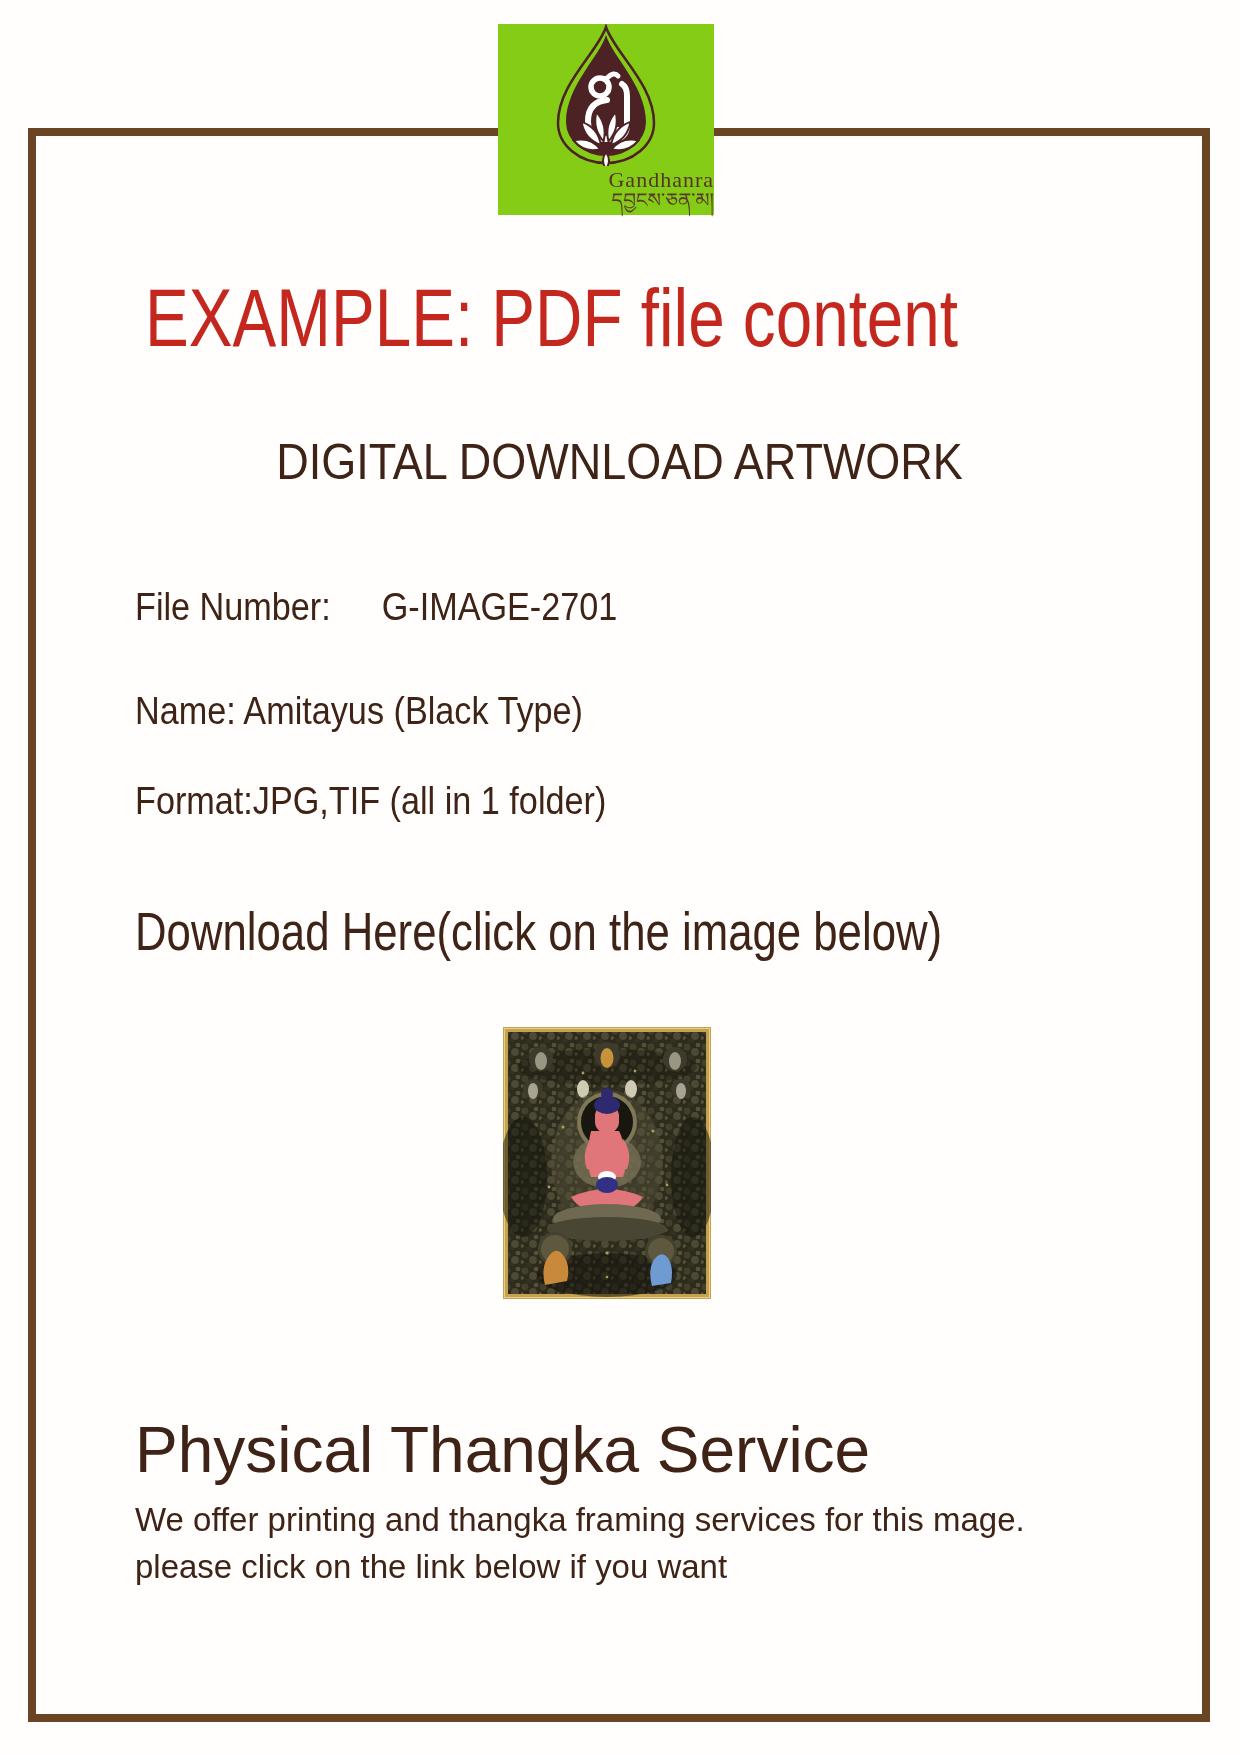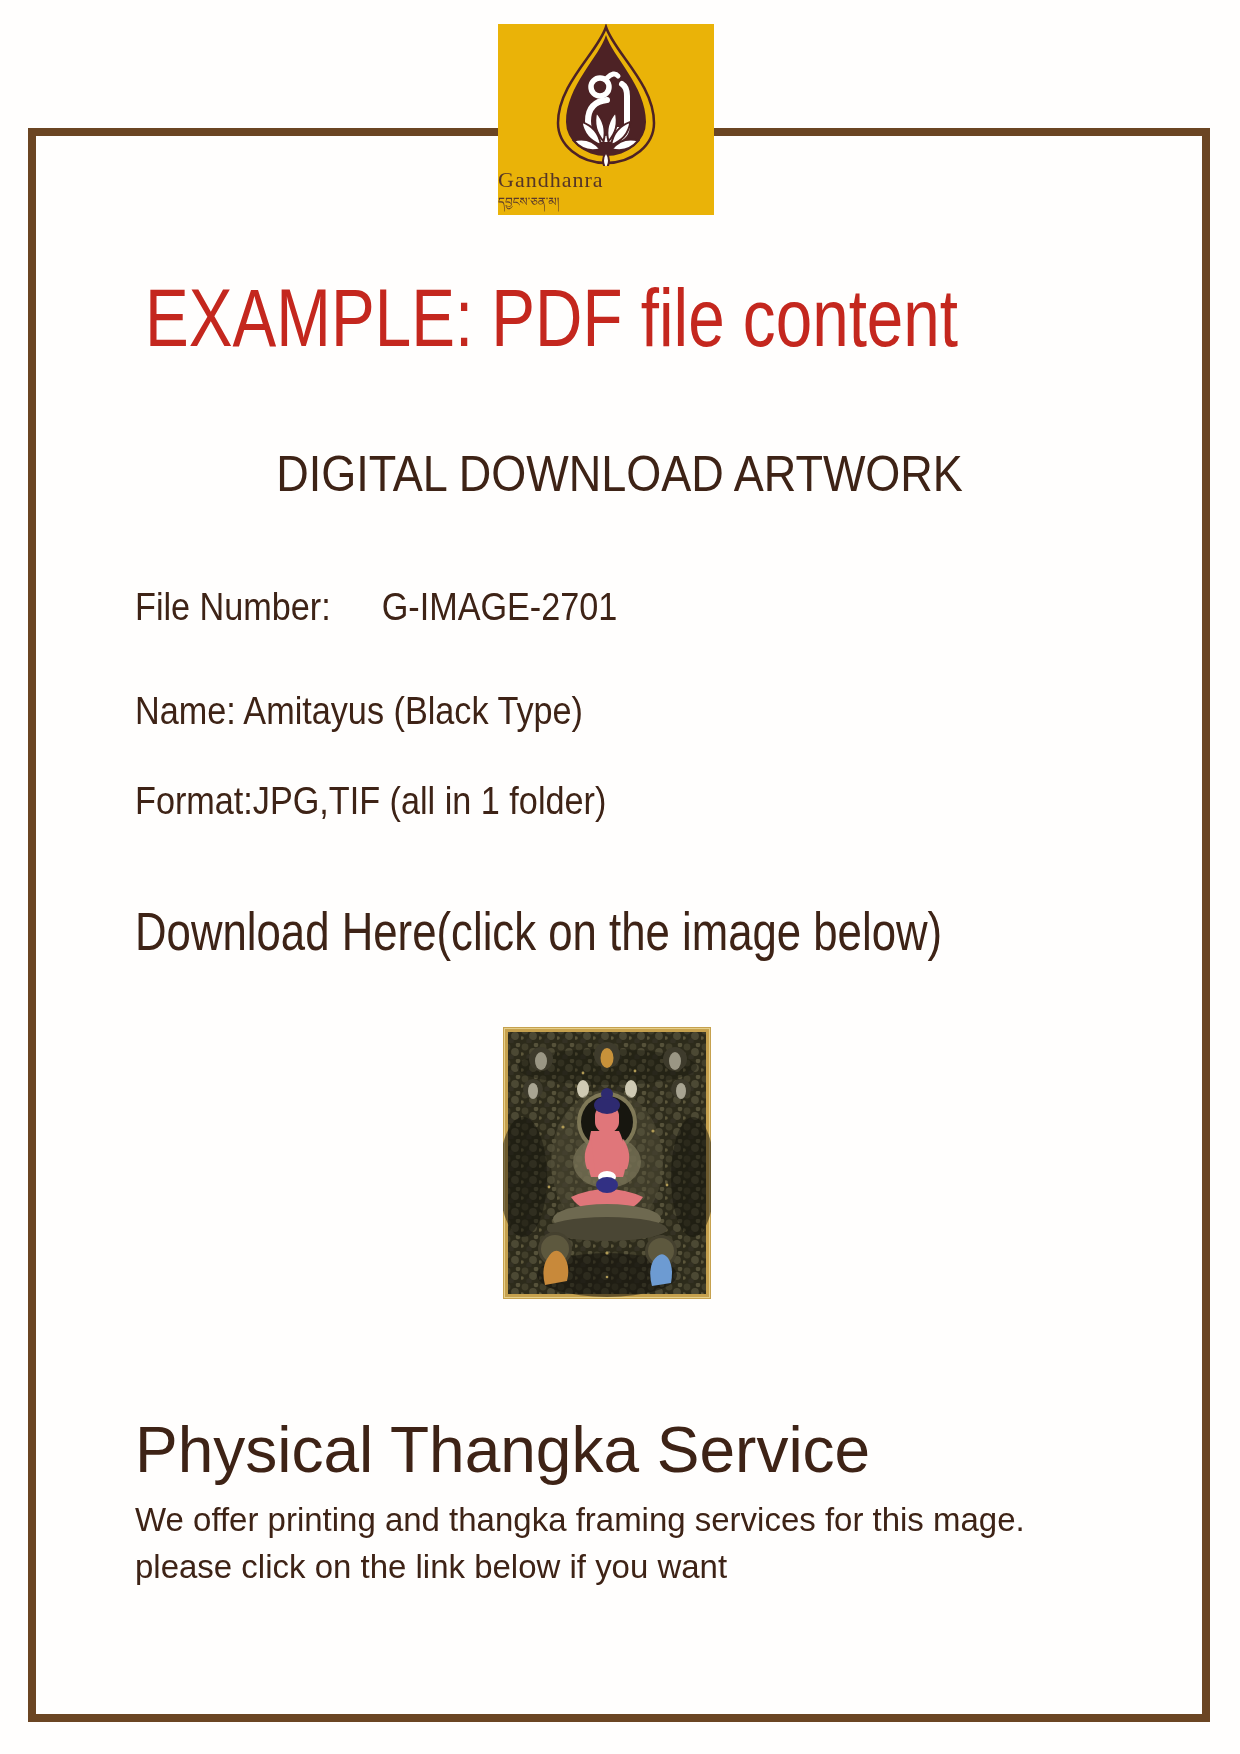--- a/index.html
+++ b/index.html
@@ -13,44 +13,44 @@
   .frame{
     position:absolute;
     left:28px;top:128px;width:1182px;height:1594px;
     border:8px solid #6b4523;
     box-sizing:border-box;
     z-index:1;
   }
   .logo-block{
     position:absolute;
     left:498px;top:24px;width:216px;
-    background:#eab308;
-    text-align:left;
+    background:#84cc16;
+    text-align:right;
     z-index:2;
     padding-bottom:4px;
   }
   .logo-svg{display:block;margin:0 auto;}
   .brand-name{
     font-family:"Liberation Serif", serif;
     font-size:22px;color:#553527;letter-spacing:1px;
     line-height:24px;margin-top:2px;
   }
   .tibetan{
-    font-size:12px;color:#5a3a2c;line-height:18px;margin-top:1px;
-    font-family:Liberation Sans, sans-serif;
+    font-size:20px;color:#5a3a2c;line-height:18px;margin-top:1px;
+    font-family:Liberation Mono, monospace;
   }
   .title{
     position:absolute;left:145px;top:276px;
     font-size:82px;line-height:84px;font-weight:500;
     color:#c4271e;white-space:nowrap;
     transform:scaleX(0.80);transform-origin:left center;
     letter-spacing:0px;z-index:2;
   }
   .subtitle-wrap{
-    position:absolute;left:15px;top:448px;width:1210px;
+    position:absolute;left:15px;top:436px;width:1210px;
     text-align:center;z-index:2;
   }
   .subtitle{
     display:inline-block;
     font-size:50px;line-height:52px;font-weight:500;
     color:#3e2316;white-space:nowrap;
     transform:scaleX(0.90);transform-origin:center center;
   }
   .meta-line{
     position:absolute;left:135px;

